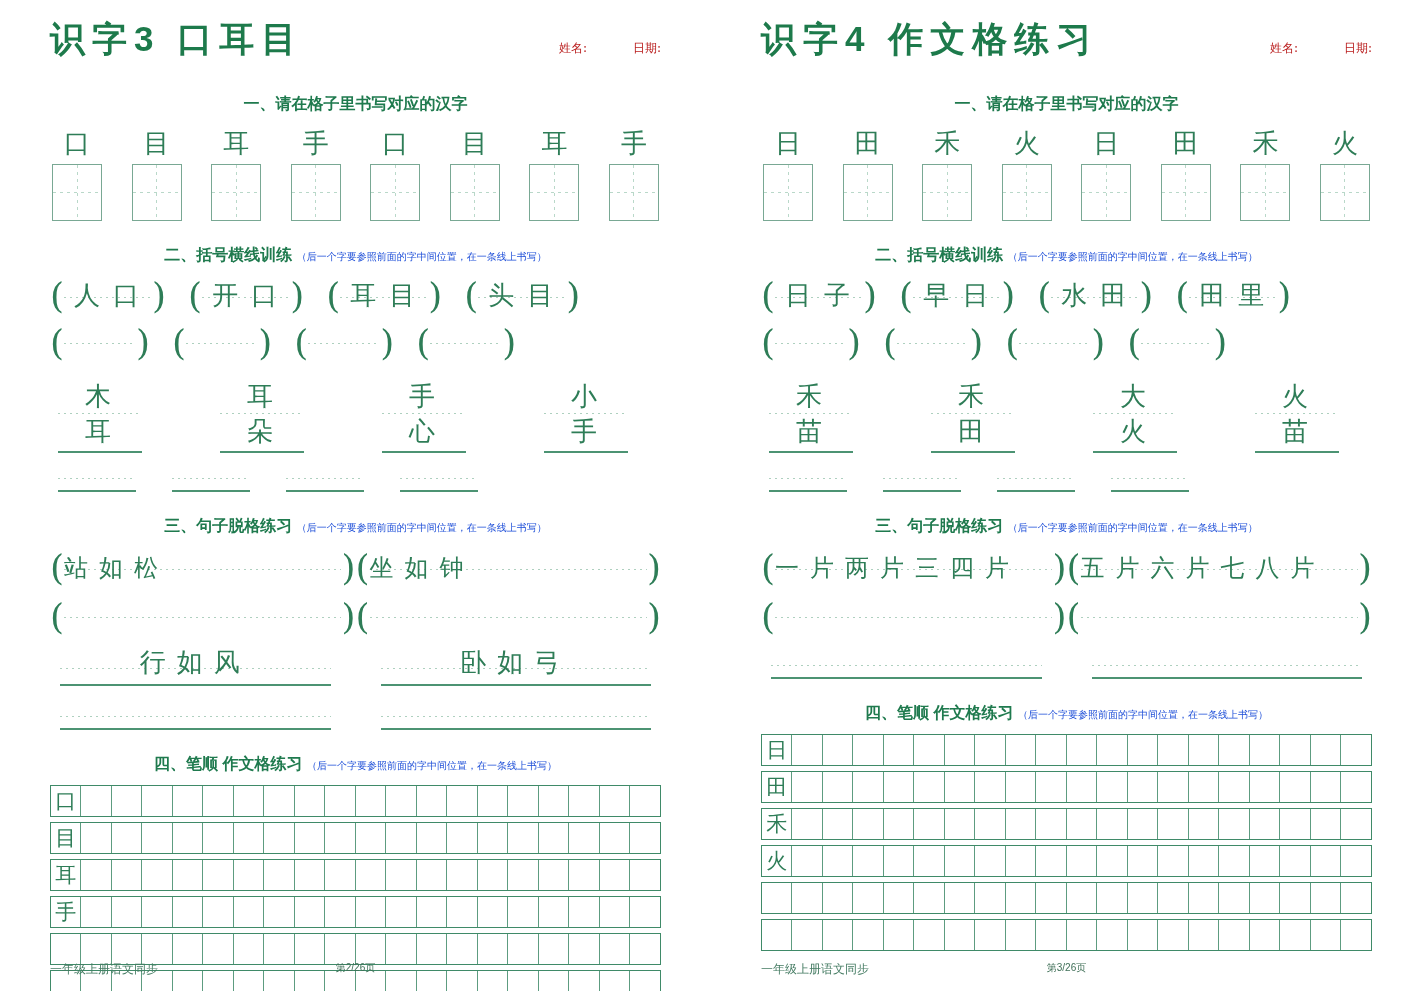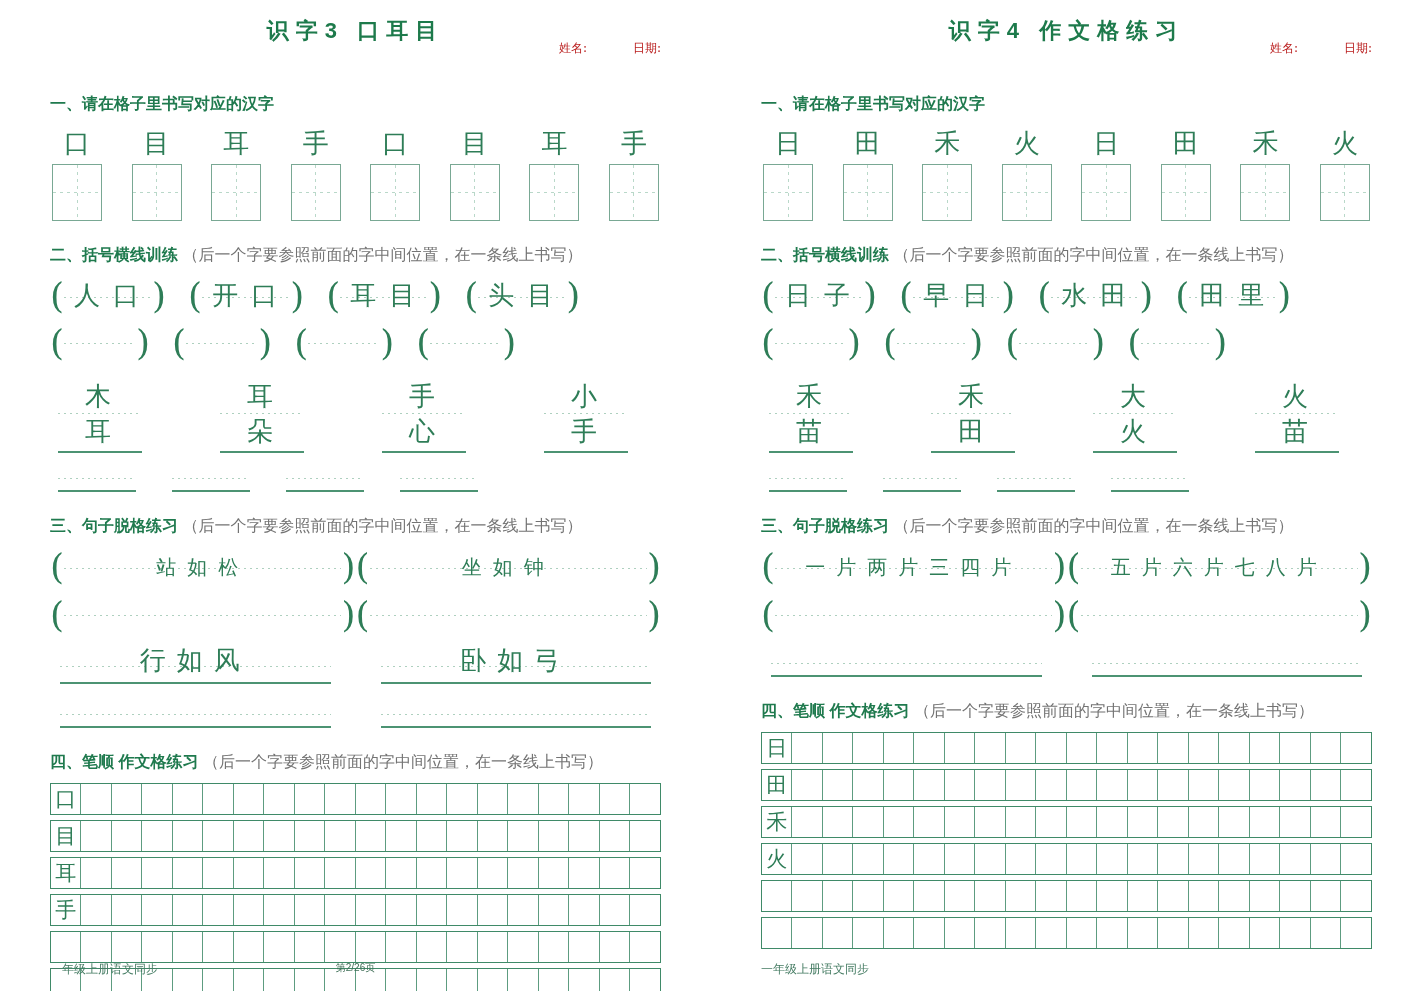--- a/index.html
+++ b/index.html
@@ -2,27 +2,27 @@
 <html><head>
 <meta charset="utf-8">
 <style>
   html,body{margin:0;padding:0;background:#ffffff;}
   body{width:1423px;height:991px;overflow:hidden;font-family:"Liberation Sans",sans-serif;}
   .sheet{display:flex;width:1423px;height:991px;background:#ffffff;}
   .page{width:711px;height:991px;position:relative;box-sizing:border-box;padding:0 50px;overflow:hidden;}
 
   
   .header{position:relative;margin-top:16px;height:54px;}
-  .title{display:block;text-align:center;font-size:22px;font-weight:bold;color:#1d7a4b;letter-spacing:7px;}
+  .title{display:block;font-size:35px;font-weight:bold;color:#1d7a4b;letter-spacing:7px;}
   .meta{position:absolute;top:24px;right:0;font-size:12px;color:#b91c1c;font-family:"DejaVu Serif",serif;}
   .meta .name{margin-right:42px;}
 
   
-  .section-h{margin:24px 0 0 0;font-size:16px;font-weight:bold;color:#1f7a4e;}
-  .hint{font-size:16px;font-weight:normal;color:#737373;font-family:"DejaVu Serif",serif;letter-spacing:0;}
+  .section-h{margin:24px 0 0 0;font-size:16px;font-weight:bold;color:#1f7a4e;text-align:center;}
+  .hint{font-size:10px;font-weight:normal;color:#1d4ed8;font-family:"DejaVu Serif",serif;letter-spacing:0;}
 
   
   .char-row{display:flex;justify-content:space-between;margin-top:12px;padding:0 2px;}
   .unit{display:flex;flex-direction:column;align-items:center;width:50px;}
   .script{font-family:"DejaVu Serif",serif;color:#2e7d57;}
   .unit .ch{font-size:26px;height:34px;line-height:32px;}
   .tbox{width:48px;height:55px;border:1px solid #79a894;margin-top:3px;
     background-image:repeating-linear-gradient(to right,#b9d8c9 0 3px,transparent 3px 7px),
                      repeating-linear-gradient(to bottom,#b9d8c9 0 3px,transparent 3px 7px);
     background-size:100% 1px,1px 100%;
@@ -43,21 +43,21 @@
   .uword-row{display:flex;margin-top:18px;padding-left:8px;gap:44px;}
   .uword{font-size:26px;letter-spacing:12px;padding:0 2px 2px 10px;border-bottom:2px solid #4c9373;
     margin-right:34px;min-width:72px;text-align:center;background-position:0 48%;}
   .ublank-row{display:flex;margin-top:22px;padding-left:8px;}
   .ublank{display:inline-block;width:78px;height:15px;border-bottom:2px solid #4c9373;
     margin-right:36px;background-position:0 3px;}
 
   
   .sent-row{display:flex;margin-top:12px;}
   .sitem{display:flex;align-items:center;flex:1;}
-  .stxt{flex:1;font-size:20px;letter-spacing:11px;text-align:center;padding:3px 0;background-position:0 55%;}
+  .stxt{flex:1;font-size:24px;letter-spacing:11px;text-align:left;padding:3px 0;background-position:0 55%;}
   .sblank{flex:1;height:32px;background-position:0 50%;}
   .lsent-row{display:flex;margin-top:10px;padding:0 10px;gap:50px;}
   .lsent{flex:1;text-align:center;font-size:26px;letter-spacing:11px;border-bottom:2px solid #4c9373;
     padding-bottom:4px;background-position:0 60%;}
   .lblank-row{display:flex;margin-top:26px;padding:0 10px;gap:50px;}
   .lblank{flex:1;height:16px;border-bottom:2px solid #4c9373;background-position:0 4px;}
 
   
   .sgrid{margin-top:10px;}
   .srow{display:flex;height:32px;border:1.5px solid #3f8a68;margin-bottom:5px;box-sizing:border-box;}
@@ -645,16 +645,17 @@
             <span class="cell"></span>
             <span class="cell"></span>
             <span class="cell"></span>
             <span class="cell"></span>
           </span>
         </div>
     </div>
 
     <div class="footer">
       <span>一年级上册语文同步</span>
+      <span class="pagenum">第3/26页</span>
     </div>
   </div>
 
 </div>
 
 </body></html>

